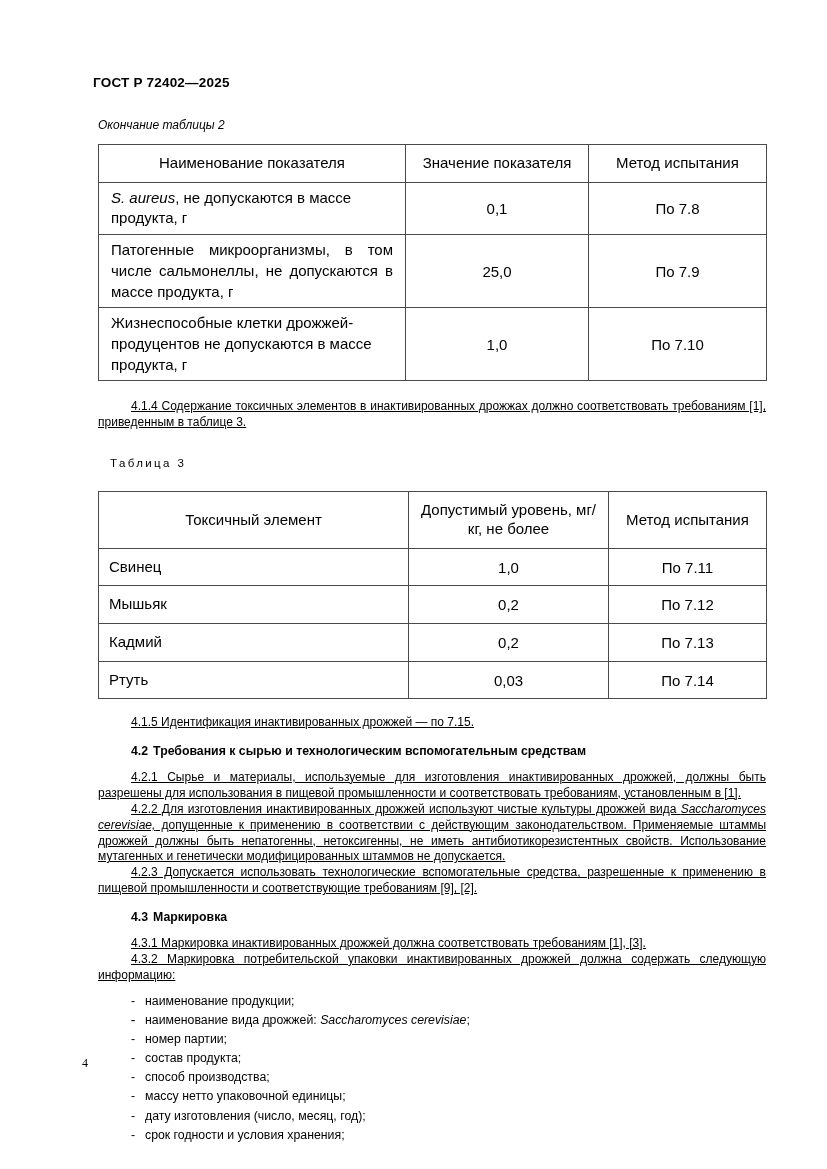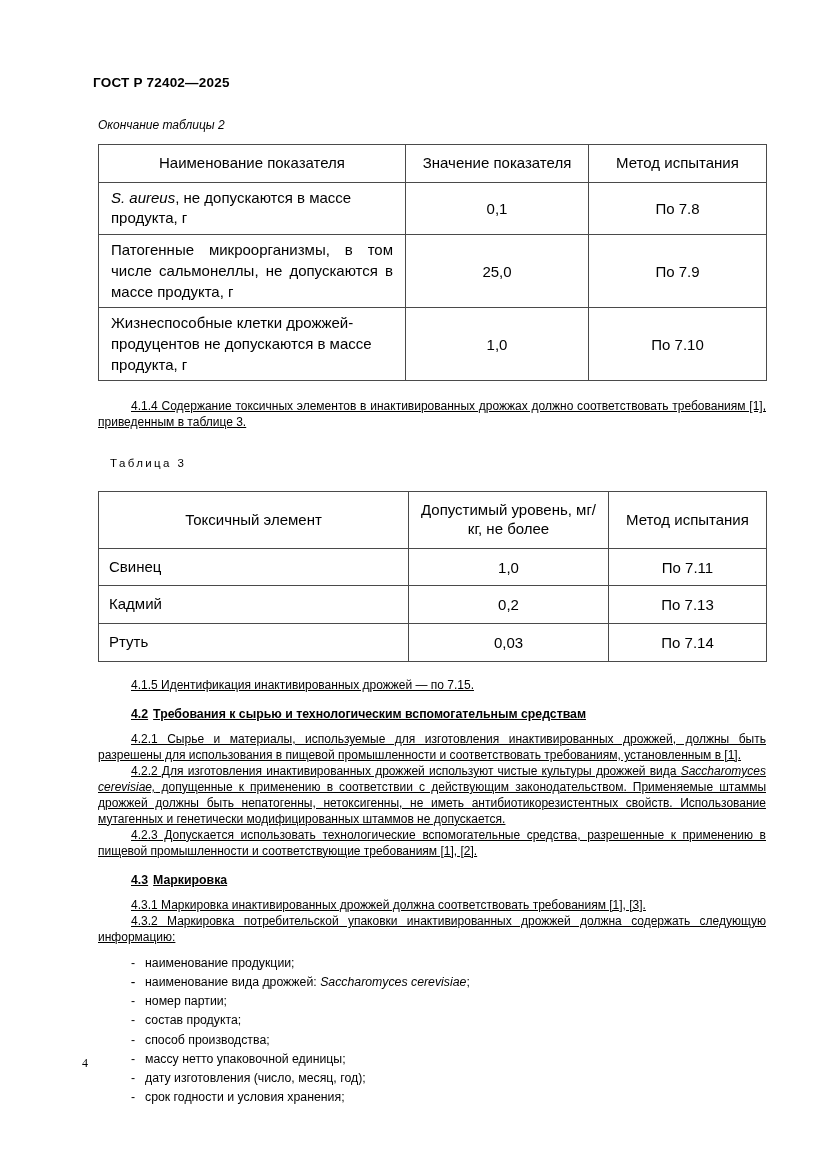--- a/index.html
+++ b/index.html
@@ -102,21 +102,20 @@
     text-align-last: left;
     text-indent: 33px;
     text-decoration: underline;
   }
   h3.sec {
     margin: 0;
     font-size: 12.3px;
     font-weight: bold;
     text-indent: 33px;
     line-height: 1.33;
-    text-decoration: underline;
   }
   h3.sec .num { margin-right: 5px; }
   ul.dashlist {
     margin: 0;
     padding: 0;
     list-style: none;
   }
   ul.dashlist li {
     font-size: 12.3px;
     line-height: 1.56;
@@ -212,20 +211,25 @@
           <th>Метод испытания</th>
         </tr>
       </thead>
       <tbody>
         <tr>
           <td class="name">Свинец</td>
           <td class="val">1,0</td>
           <td class="method">По 7.11</td>
         </tr>
         <tr>
+          <td class="name">Мышьяк</td>
+          <td class="val">0,2</td>
+          <td class="method">По 7.12</td>
+        </tr>
+        <tr>
           <td class="name">Кадмий</td>
           <td class="val">0,2</td>
           <td class="method">По 7.13</td>
         </tr>
         <tr>
           <td class="name">Ртуть</td>
           <td class="val">0,03</td>
           <td class="method">По 7.14</td>
         </tr>
       </tbody>
@@ -240,21 +244,21 @@
     <h3 class="sec">
       <span class="num">4.2</span><span>Требования к сырью и технологическим вспомогательным средствам</span>
     </h3>
 
     <div class="sp-10"></div>
 
     <p class="para">4.2.1  Сырье и материалы, используемые для изготовления инактивированных дрожжей, должны быть разрешены для использования в пищевой промышленности и соответствовать требованиям, установленным в [1].</p>
 
     <p class="para"><span>4.2.2  Для изготовления инактивированных дрожжей используют чистые культуры дрожжей вида </span><i class="it">Saccharomyces cerevisiae,</i><span> допущенные к применению в соответствии с действующим законодательством. Применяемые штаммы дрожжей должны быть непатогенны, нетоксигенны, не иметь антибиотикорезистентных свойств. Использование мутагенных и генетически модифицированных штаммов не допускается.</span></p>
 
-    <p class="para">4.2.3  Допускается использовать технологические вспомогательные средства, разрешенные к применению в пищевой промышленности и соответствующие требованиям [1], [2].</p>
+    <p class="para">4.2.3  Допускается использовать технологические вспомогательные средства, разрешенные к применению в пищевой промышленности и соответствующие требованиям [9], [2].</p>
 
     <div class="sp-12"></div>
 
     <h3 class="sec">
       <span class="num">4.3</span><span>Маркировка</span>
     </h3>
 
     <div class="sp-10"></div>
 
     <p class="para">4.3.1  Маркировка инактивированных дрожжей должна соответствовать требованиям [1], [3].</p>

